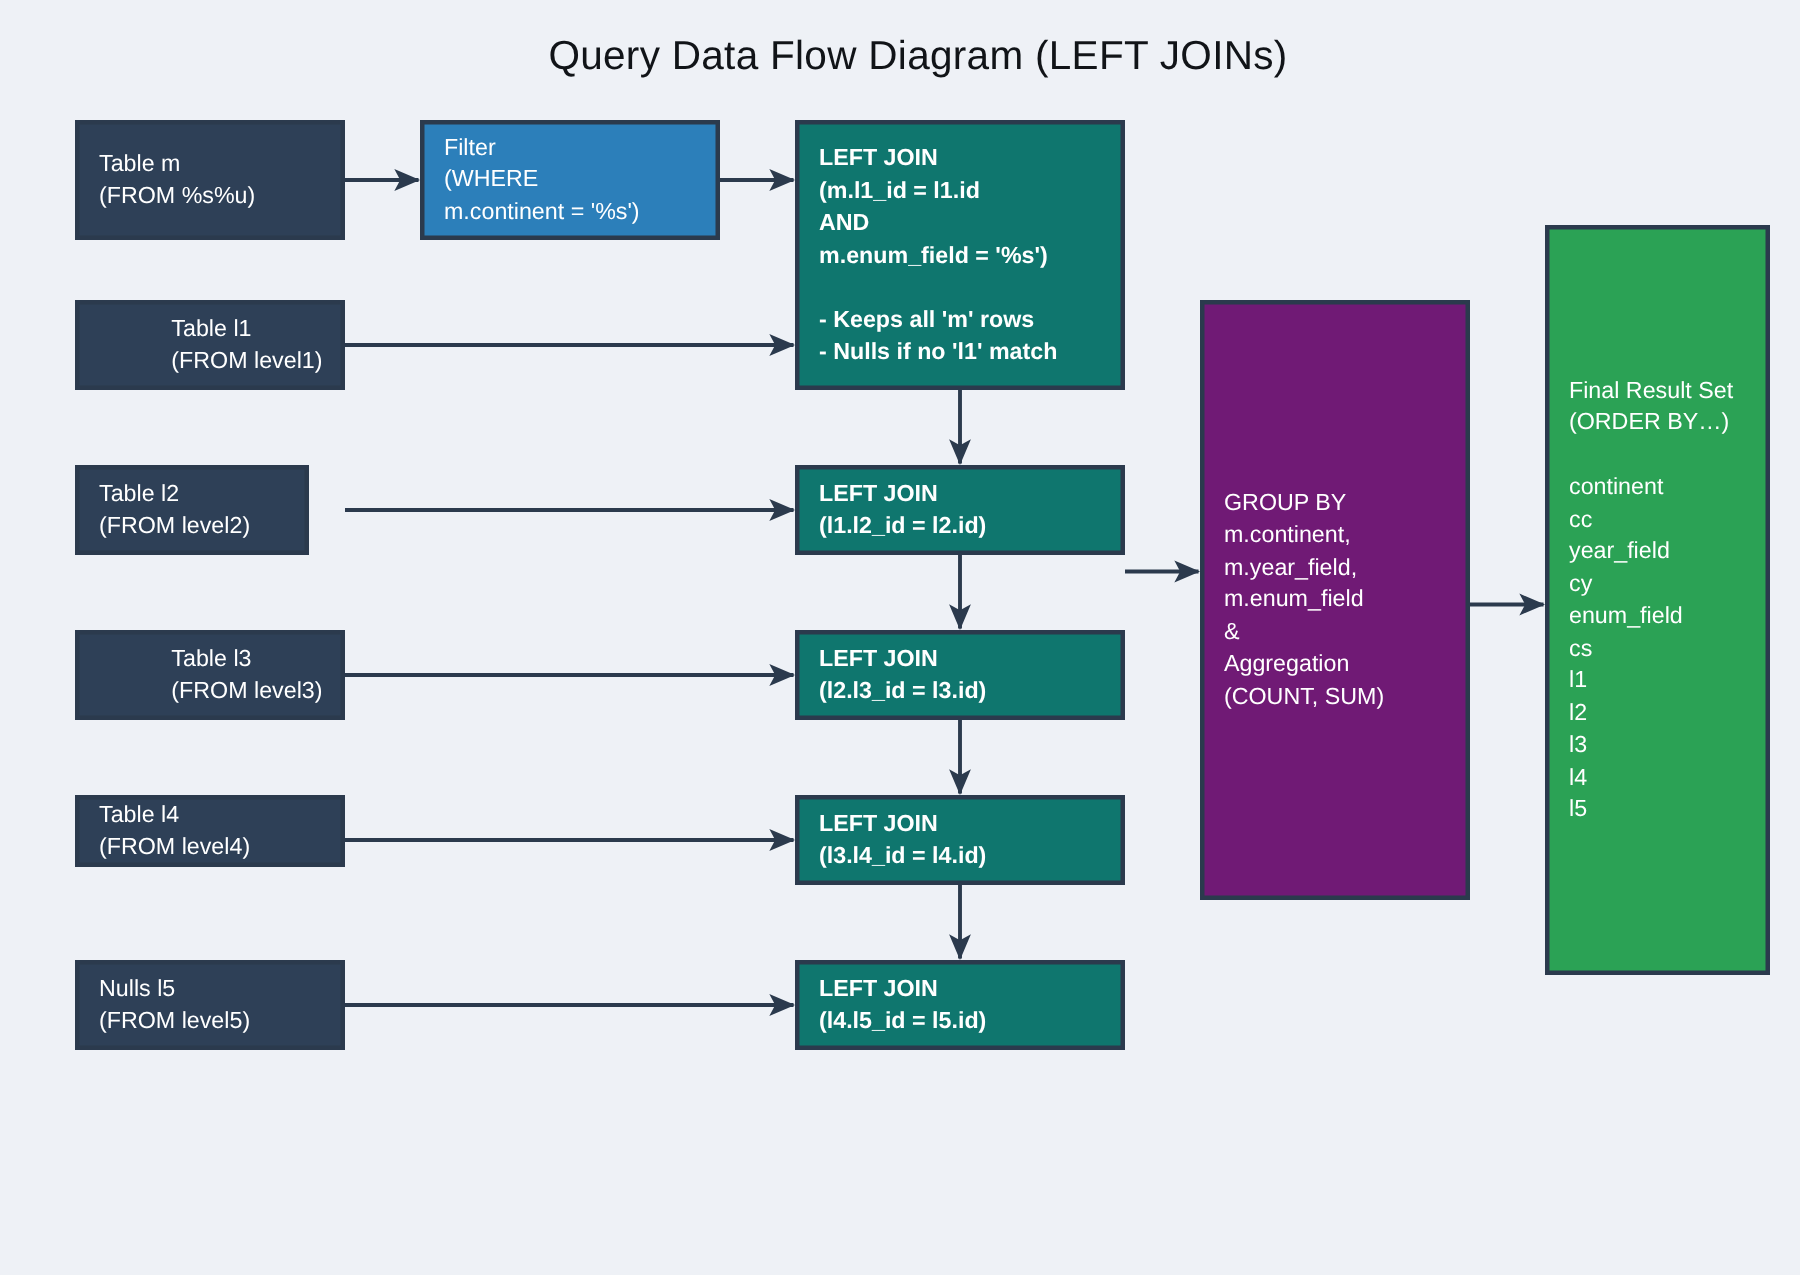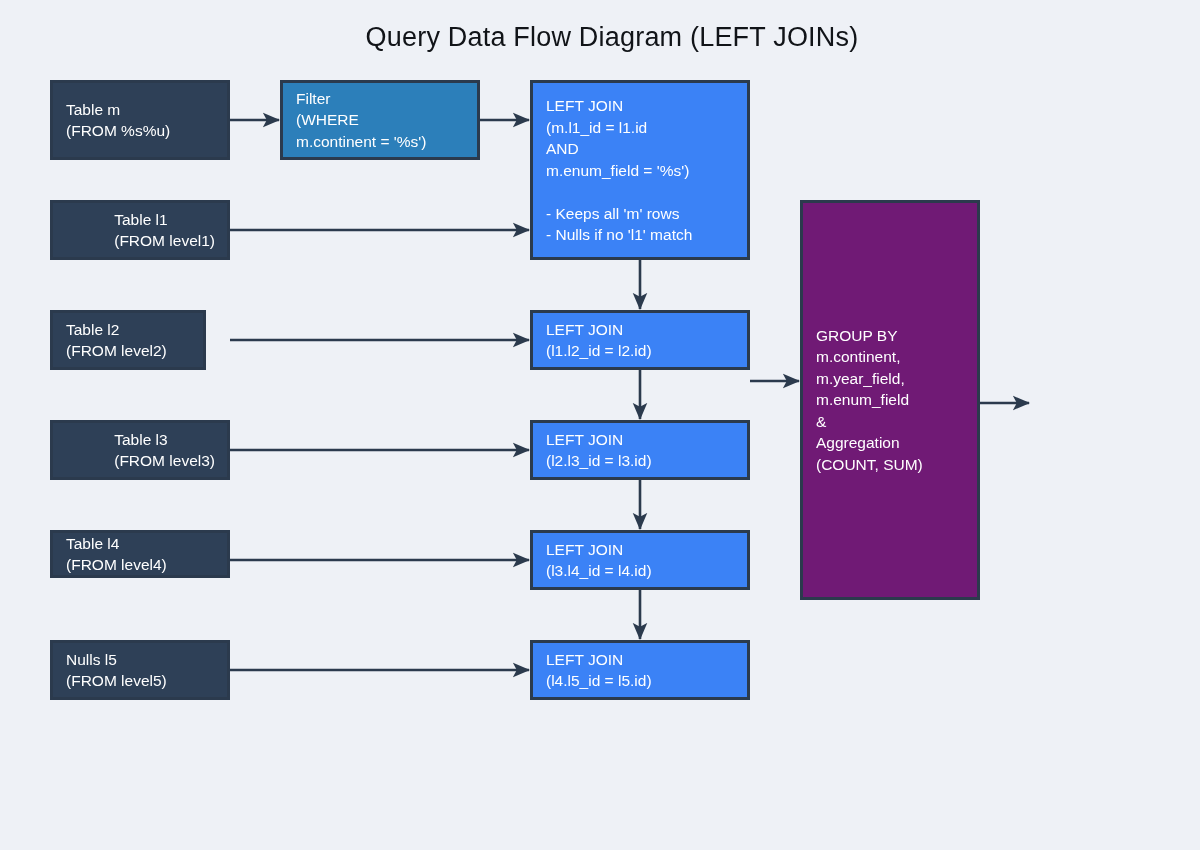--- a/index.html
+++ b/index.html
@@ -48,21 +48,21 @@
     white-space: pre-line;
     overflow: hidden;
   }
   .node.center-v {
     display: flex;
     flex-direction: column;
     justify-content: center;
   }
   .n-table  { background: #2e4057; }
   .n-filter { background: #2c7fba; }
-  .n-join   { background: #3b82f6; }
+  .n-join   { background: #0f766e; font-weight: bold; }
   .n-group  { background: #701a75; }
   .n-result { background: #2ba255; }
   .node-text {
     display: block;
     white-space: pre-line;
   }
 </style>
 </head>
 <body>
 
@@ -136,14 +136,28 @@
 (l4.l5_id = l5.id)</span></div>
 
   <div class="node n-group center-v" style="left: 800px; top: 200px; width: 180px; height: 400px;"><span class="node-text">GROUP BY
 m.continent,
 m.year_field,
 m.enum_field
 &amp;
 Aggregation
 (COUNT, SUM)</span></div>
 
+  <div class="node n-result center-v" style="left: 1030px; top: 150px; width: 150px; height: 500px;"><span class="node-text">Final Result Set
+(ORDER BY…)
+
+continent
+cc
+year_field
+cy
+enum_field
+cs
+l1
+l2
+l3
+l4
+l5</span></div>
 
 </div>
 
 </body></html>

